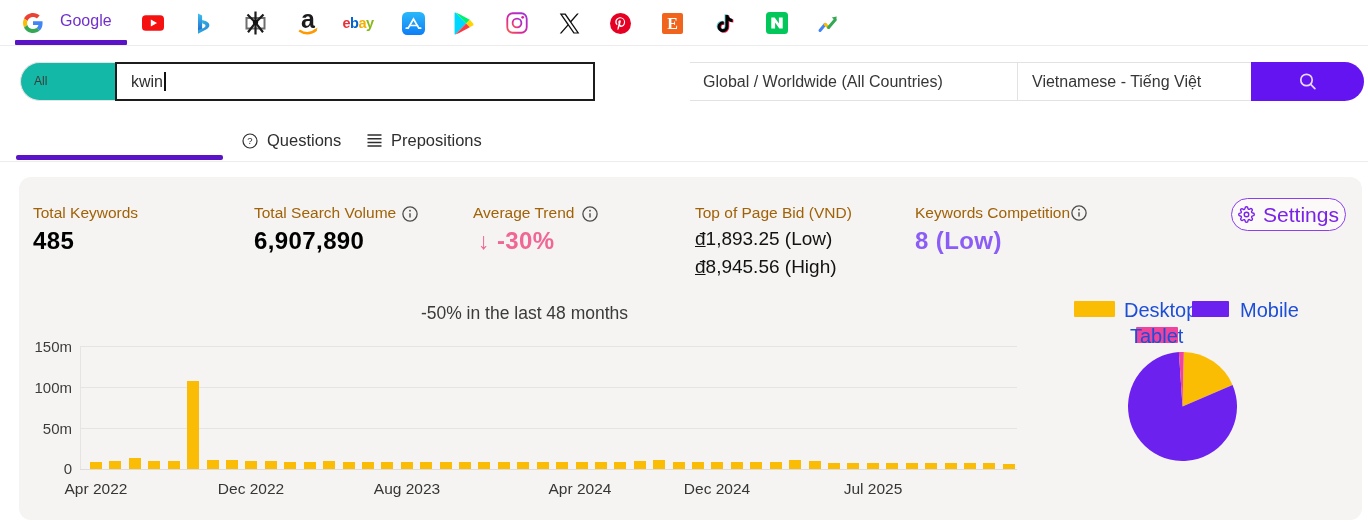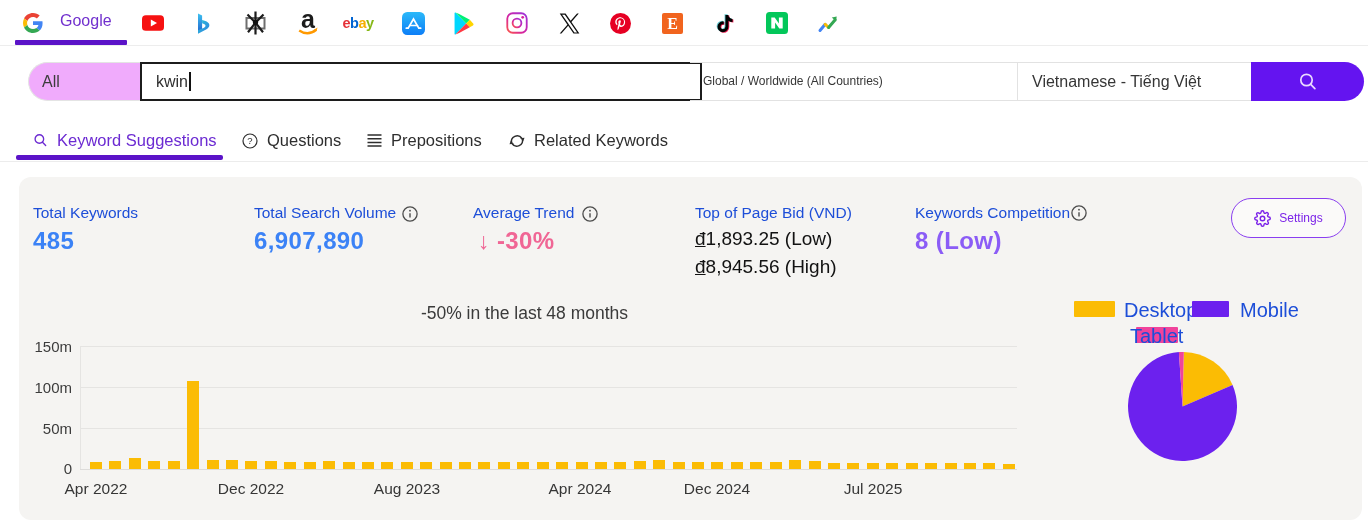--- a/index.html
+++ b/index.html
@@ -4,37 +4,37 @@
 *{margin:0;padding:0;box-sizing:border-box}
 html,body{width:1368px;height:525px;background:#fff;font-family:"Liberation Sans",sans-serif;overflow:hidden}
 .abs{position:absolute}
 body{position:relative}
 
 #topbar{position:absolute;left:0;top:0;width:1368px;height:46px;border-bottom:1px solid #ededed;background:#fff}
 .icon{position:absolute;top:0;height:46px;display:flex;align-items:center;justify-content:center}
 #gword{position:absolute;left:60px;top:12px;font-size:16px;color:#7130ce}
 #gunder{position:absolute;left:15px;top:40px;width:112px;height:5px;background:#5b13c8;border-radius:1px}
 
-#allbox{position:absolute;left:28px;top:62px;width:113px;height:39px;border:1px solid #e4e4e4;border-right:none;border-radius:20px 0 0 20px;background:#f0abfc;line-height:37px;padding-left:13px;font-size:16px;color:#3c3c3c}
-#kwinput{position:absolute;left:140px;top:62px;width:562px;height:39px;border:2px solid #1c1c1c;background:#fff;line-height:35px;padding-left:14px;font-size:16px;color:#303030}
+#allbox{position:absolute;left:20px;top:62px;width:113px;height:39px;border:1px solid #e4e4e4;border-right:none;border-radius:20px 0 0 20px;background:#14b8a6;line-height:37px;padding-left:13px;font-size:12px;color:#3c3c3c}
+#kwinput{position:absolute;left:115px;top:62px;width:480px;height:39px;border:2px solid #1c1c1c;background:#fff;line-height:35px;padding-left:14px;font-size:16px;color:#303030}
 .caret{display:inline-block;width:1.5px;height:19px;background:#111;vertical-align:-4px;margin-left:1px}
-#globalbox{position:absolute;left:690px;top:62px;width:328px;height:39px;border-top:1px solid #e2e2e2;border-bottom:1px solid #e2e2e2;border-right:1px solid #e2e2e2;line-height:37px;padding-left:13px;font-size:12px;color:#363636}
+#globalbox{position:absolute;left:690px;top:62px;width:328px;height:39px;border-top:1px solid #e2e2e2;border-bottom:1px solid #e2e2e2;border-right:1px solid #e2e2e2;line-height:37px;padding-left:13px;font-size:16px;color:#363636}
 #langbox{position:absolute;left:1018px;top:62px;width:233px;height:39px;border-top:1px solid #e2e2e2;border-bottom:1px solid #e2e2e2;line-height:37px;padding-left:14px;font-size:16px;color:#363636}
 #searchbtn{position:absolute;left:1251px;top:62px;width:113px;height:39px;background:#6414f0;border-radius:0 20px 20px 0;display:flex;align-items:center;justify-content:center}
 
 #tabs{position:absolute;left:0;top:101px;width:1368px;height:61px;border-bottom:1px solid #ececec}
 .tab{position:absolute;top:30px;font-size:16.5px;color:#2e2e2e;display:flex;align-items:center;gap:9px}
 #tab1{left:33px;color:#6c2bd2}
 #tabunder{position:absolute;left:16px;top:54px;width:207px;height:5px;background:#5b13c8;border-radius:2px}
 
 #card{position:absolute;left:19px;top:177px;width:1343px;height:343px;background:#f5f4f2;border-radius:12px}
-.slabel{position:absolute;top:204px;font-size:15.5px;color:#1d4ed8}
-.sval{position:absolute;top:227px;font-size:24px;font-weight:bold;color:#3b82f6;letter-spacing:0.4px}
+.slabel{position:absolute;top:204px;font-size:15.5px;color:#a16207}
+.sval{position:absolute;top:227px;font-size:24px;font-weight:bold;color:#000000;letter-spacing:0.4px}
 .sval2{position:absolute;font-size:19px;font-weight:normal;color:#121212}
-#settings{position:absolute;left:1231px;top:198px;width:115px;height:40px;border:1.4px solid #8a3ef0;border-radius:20px;background:#fbfaf9;display:flex;align-items:center;justify-content:center;gap:8px;font-size:12px;color:#7b22e8}
+#settings{position:absolute;left:1231px;top:198px;width:115px;height:33px;border:1.4px solid #8a3ef0;border-radius:20px;background:#fbfaf9;display:flex;align-items:center;justify-content:center;gap:8px;font-size:21px;color:#7b22e8}
 
 #ctitle{position:absolute;left:33px;top:303px;width:983px;text-align:center;font-size:17.5px;color:#3a3a3a}
 .grid{position:absolute;left:80px;width:937px;height:1px;background:#e5e4e2}
 #yaxis{position:absolute;left:80px;top:346px;width:1px;height:123px;background:#e5e4e2}
 .ylab{position:absolute;right:1296px;width:60px;text-align:right;font-size:15px;color:#3c3c3c}
 .bar{position:absolute;bottom:56.5px;width:12px;background:#fbbc05}
 .xlab{position:absolute;top:480px;width:120px;text-align:center;font-size:15.5px;color:#363636}
 
 .sw{position:absolute;height:16px;border-radius:1px}
 .legtxt{position:absolute;font-size:20px;color:#1d4ed8}
@@ -184,39 +184,27 @@
 <div id="globalbox">Global / Worldwide (All Countries)</div>
 <div id="langbox">Vietnamese - Tiếng Việt</div>
 <div id="searchbtn">
     <svg width="20" height="20" viewBox="0 0 20 20" fill="none" stroke="#ead9ff" stroke-width="1.7">
       <circle cx="8.5" cy="8" r="5.7"></circle>
       <path d="M12.7 12.3l4.2 4.4" stroke-linecap="round"></path>
     </svg>
   </div>
 
 <div id="tabs">
-<div class="tab" id="tab1"><svg width="15" height="15" viewBox="0 0 20 20" fill="none" stroke="#6c2bd2" stroke-width="1.8">
-        <circle cx="8.5" cy="8" r="5.7"></circle>
-        <path d="M12.7 12.3l4.2 4.4" stroke-linecap="round"></path>
-      </svg>Keyword Suggestions</div>
 <div class="tab" id="tab2" style="left:242px"><svg width="16" height="16" viewBox="0 0 16 16" fill="none">
         <circle cx="8" cy="8" r="7" stroke="#2e2e2e" stroke-width="1.2"></circle>
         <text x="8" y="11.4" font-size="9.5" fill="#2e2e2e" text-anchor="middle" font-family="Liberation Sans">?</text>
       </svg>Questions</div>
 <div class="tab" id="tab3" style="left:367px"><svg width="15" height="15" viewBox="0 0 15 15" stroke="#2e2e2e" stroke-width="1.5">
         <path d="M0.5 2h14M0.5 5.7h14M0.5 9.4h14M0.5 13.1h14"></path>
       </svg>Prepositions</div>
-<div class="tab" id="tab4" style="left:509px"><svg width="16" height="16" viewBox="0 0 16 16">
-        <g fill="none" stroke="#2e2e2e" stroke-width="1.5">
-          <path d="M2.6 9.9a5.7 5.7 0 0 1 10.2-4.6"></path>
-          <path d="M13.4 6.1a5.7 5.7 0 0 1-10.2 4.6"></path>
-        </g>
-        <path d="M11.2 5.3l4.3-.6-1.2 3.4z" fill="#2e2e2e"></path>
-        <path d="M4.8 10.7l-4.3.6 1.2-3.4z" fill="#2e2e2e"></path>
-      </svg>Related Keywords</div>
 <div id="tabunder"></div>
 </div>
 
 <div id="card"></div>
 
 <div class="slabel" style="left:33px">Total Keywords</div>
 <div class="sval" style="left:33px">485</div>
 <div class="slabel" style="left:254px">Total Search Volume</div>
 <div class="sval" style="left:254px">6,907,890</div>
 <div class="slabel" style="left:473px">Average Trend</div>

